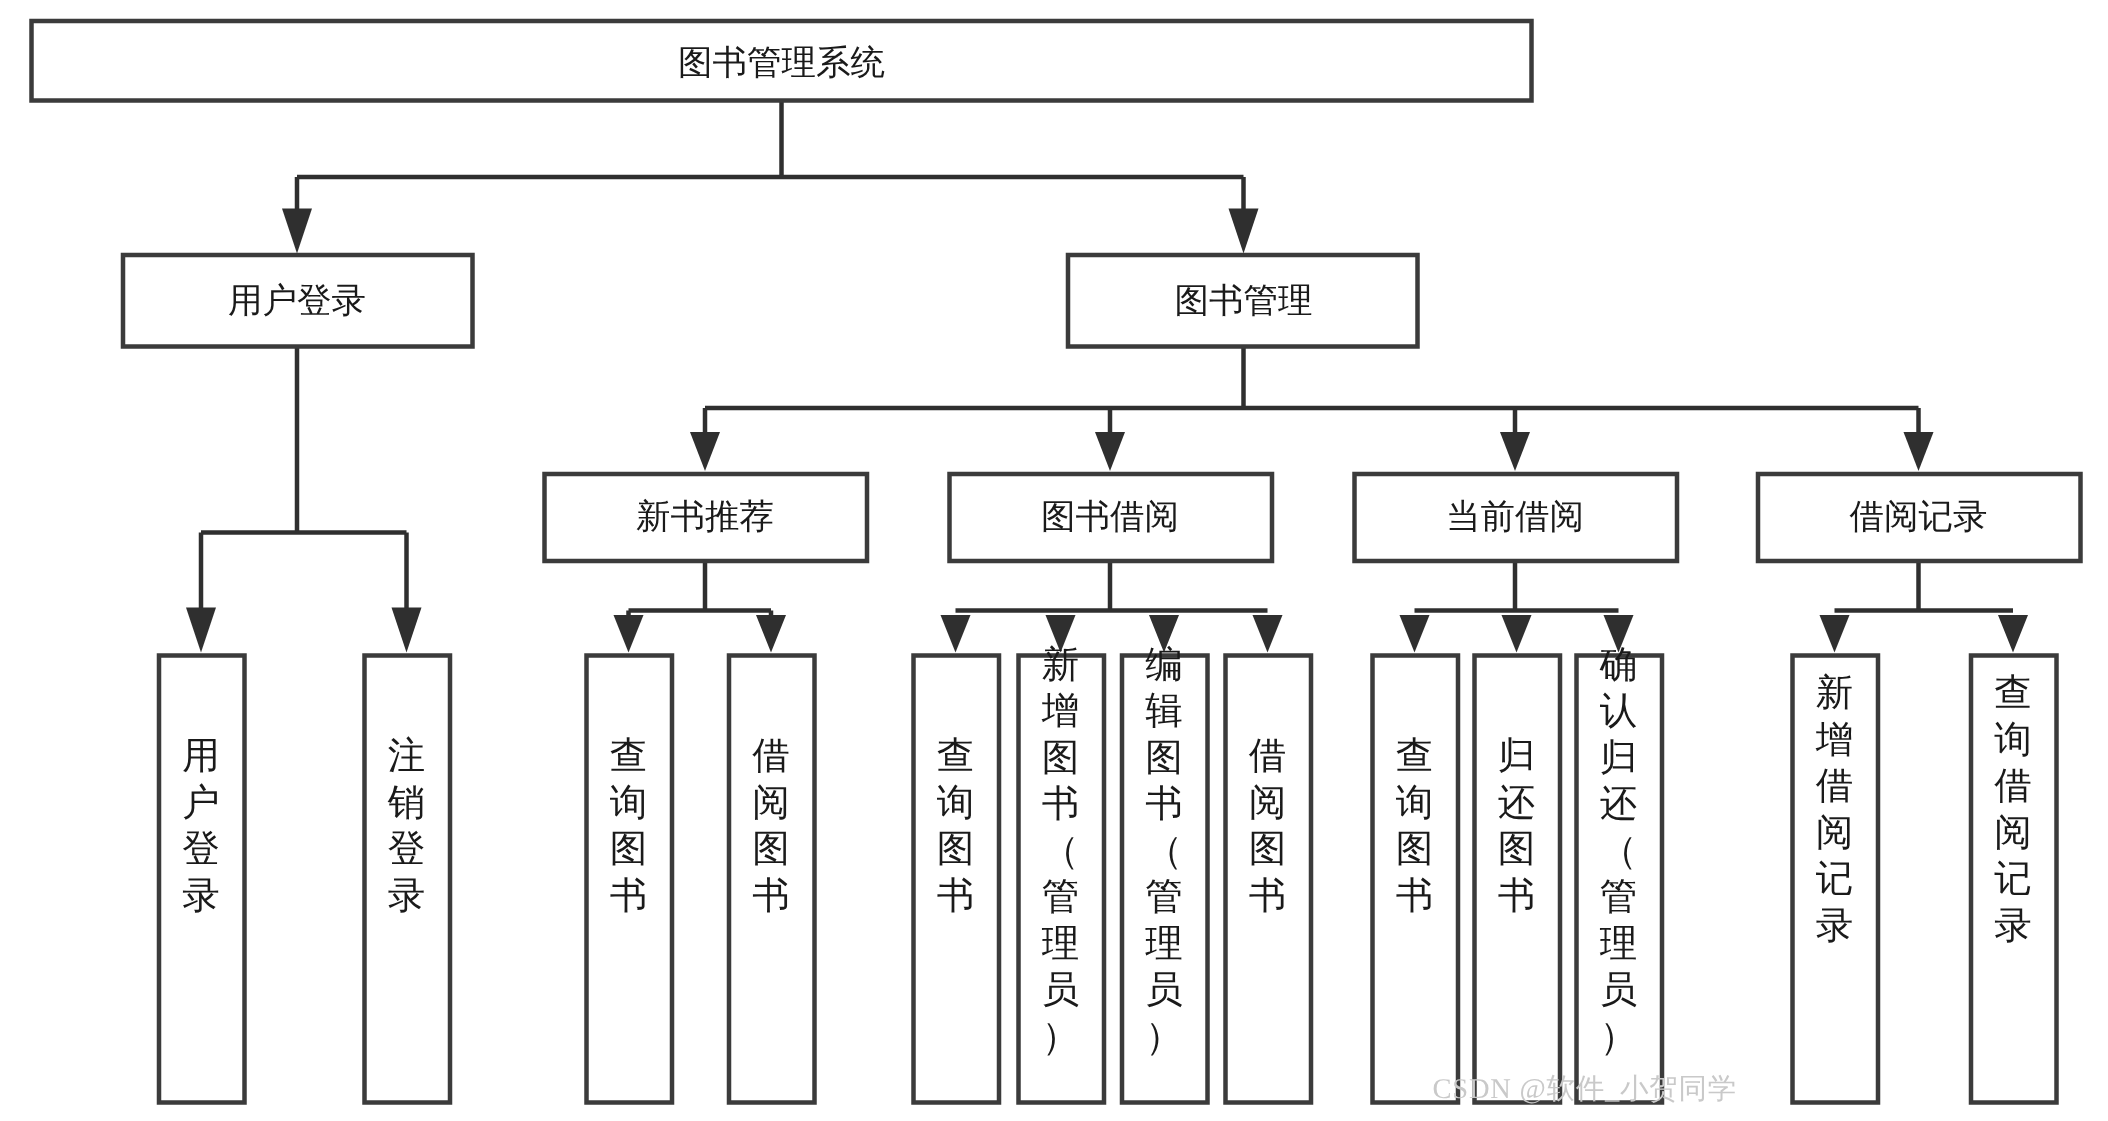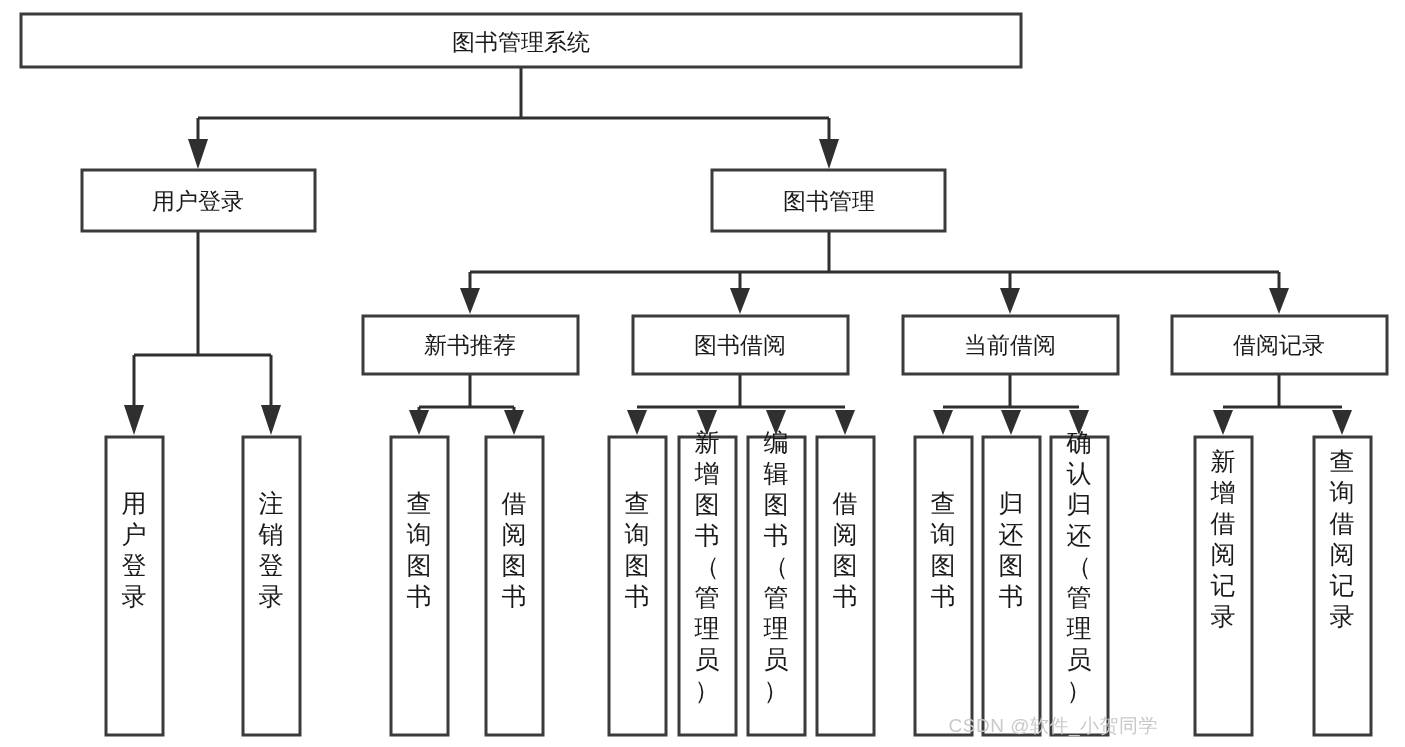--- a/index.html
+++ b/index.html
@@ -52,21 +52,21 @@
   .node-label-v {
     font-family: "DejaVu Sans", "Liberation Sans", sans-serif;
     font-size: 25px;
     fill: #1a1a1a;
     text-anchor: middle;
   }
   .watermark-text {
     position: absolute;
     right: 12px;
     bottom: 8px;
-    font-family: Liberation Sans, sans-serif;
+    font-family: Liberation Serif, serif;
     font-size: 19px;
     color: #c9c9c9;
     letter-spacing: 0.5px;
     white-space: nowrap;
     user-select: none;
   }
 </style>
 </head>
 <body>
 

